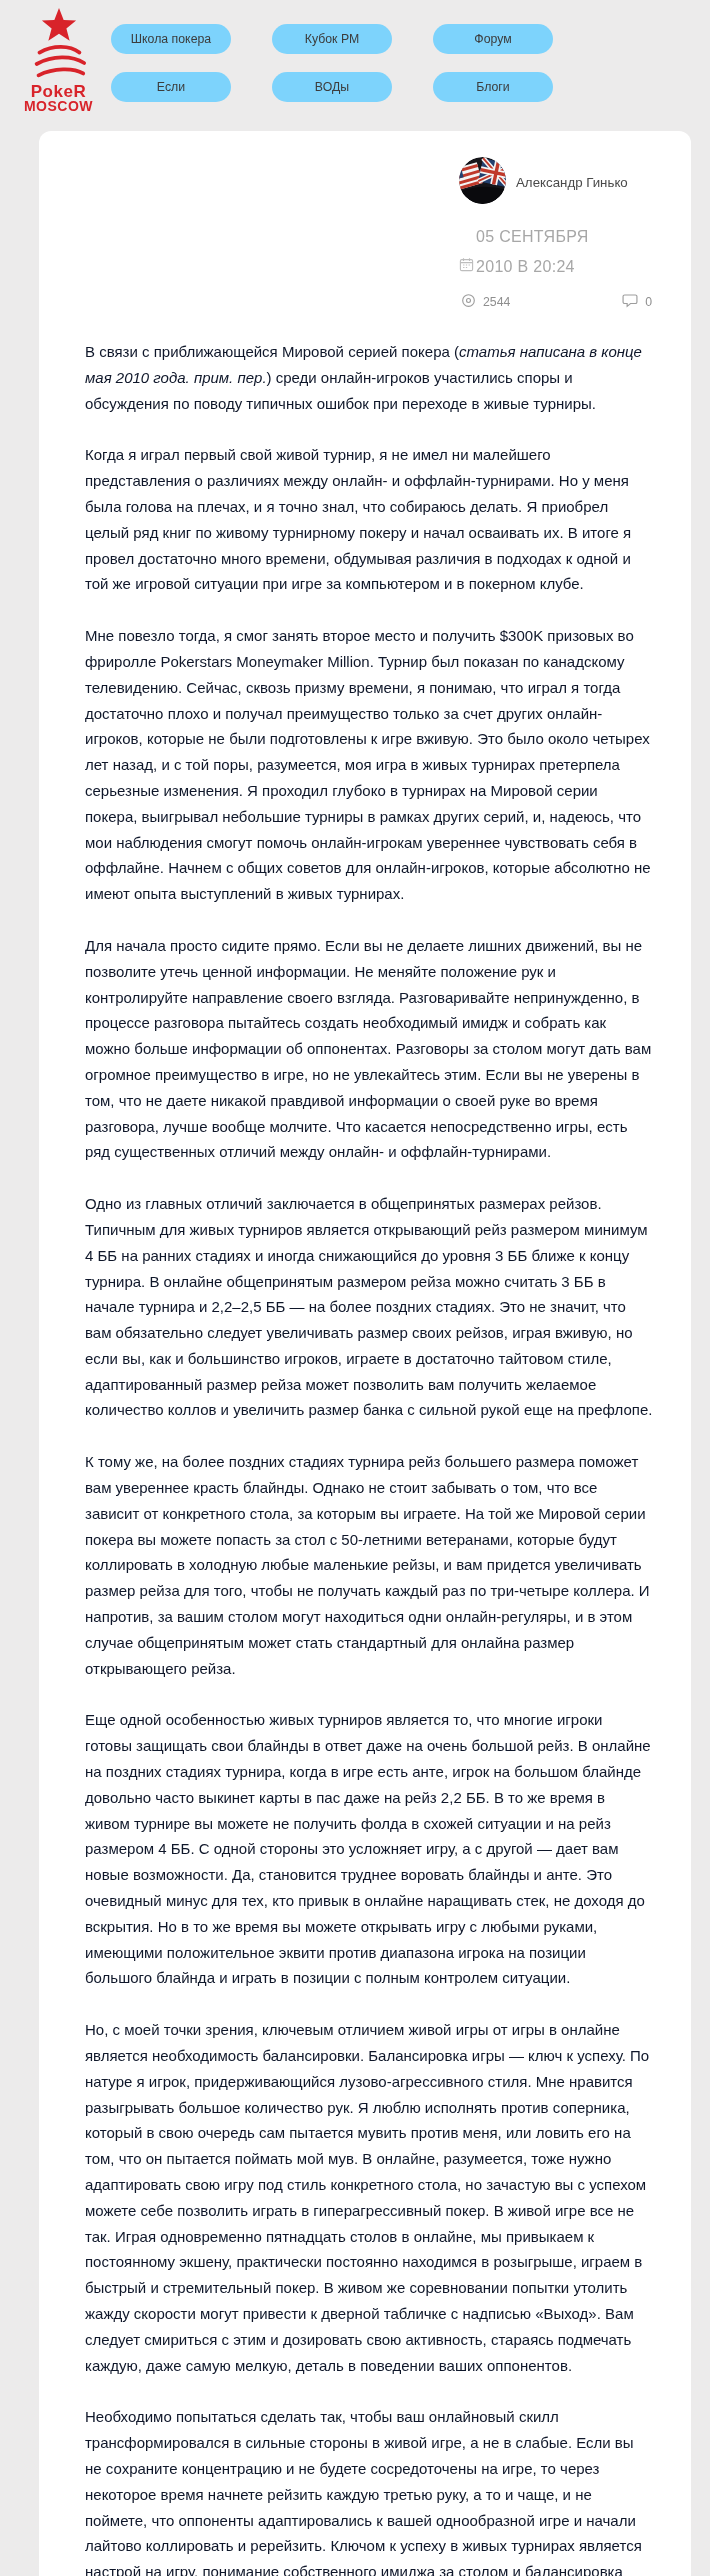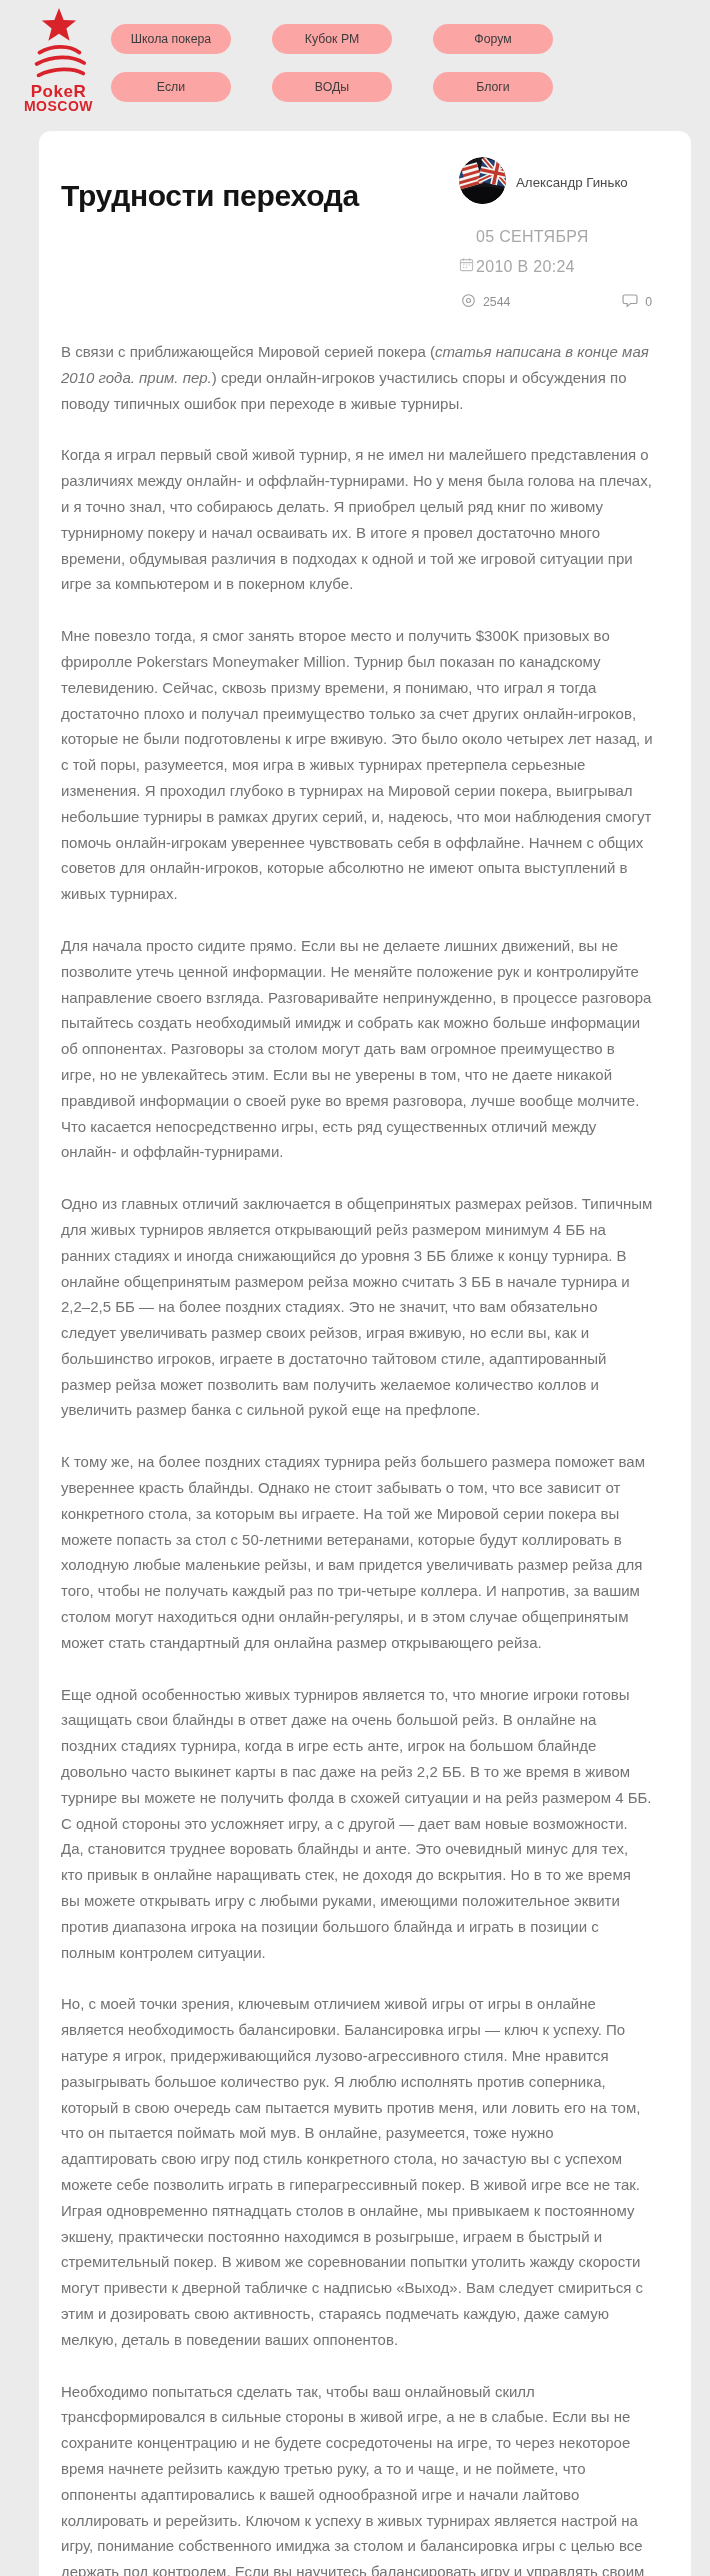--- a/index.html
+++ b/index.html
@@ -21,21 +21,21 @@
   .logo svg { display: block; margin: 0 auto; }
   .logo-text { margin-top: 2px; color: #d8232a; font-weight: 700; line-height: 0.95; }
   .logo-line1 { font-size: 17px; letter-spacing: 0.5px; display: block; }
   .logo-line2 { font-size: 14px; letter-spacing: 0.5px; display: block; }
   .nav-grid {
     position: absolute; left: 111px; top: 24px;
     display: grid; grid-template-columns: repeat(3, 120px); gap: 18px 41px;
   }
   .nav-pill {
     height: 30px; border: none; border-radius: 15px;
-    background: #fca5a5; color: #3c3c3c; font-size: 12.3px;
+    background: #7dd3fc; color: #3c3c3c; font-size: 12.3px;
     font-family: inherit; cursor: pointer; white-space: nowrap;
   }
   
   .card {
     background: #ffffff; border-radius: 12px;
     margin: 0 20px 0 39px; padding: 26px 39px 34px 22px;
   }
   .article-head { position: relative; min-height: 166px; }
   .page-title {
     font-size: 30px; font-weight: 700; color: #141414;
@@ -48,21 +48,21 @@
   .meta-date {
     margin-top: 18px; display: flex; gap: 2px; align-items: flex-end;
     color: #a7a7a7; font-size: 16px; letter-spacing: 0.3px; line-height: 1.9;
     width: 168px;
   }
   .meta-date svg { margin-top: 3px; flex: 0 0 auto; }
   .meta-stats { margin-top: 10px; display: flex; gap: 26px; align-items: center; padding-left: 2px; justify-content: space-between; }
   .stat { display: flex; align-items: center; gap: 7px; color: #8f8f8f; font-size: 12.3px; }
   
   .article-body { margin-top: 16px; width: 592px; }
-  .article-body p { font-size: 15px; line-height: 1.72; color: #737373; margin-bottom: 26px; }
+  .article-body p { font-size: 15px; line-height: 1.72; color: #0f172a; margin-bottom: 26px; margin-left: 24px; }
   .article-body p:last-child { margin-bottom: 0; }
   .article-body em { font-style: italic; }
 </style>
 </head>
 <body>
 
 <header class="site-header">
   <div class="logo">
     <span>
       <svg width="38" height="36" viewBox="0 0 36 34">
@@ -86,21 +86,20 @@
     <button class="nav-pill">Кубок РМ</button>
     <button class="nav-pill">Форум</button>
     <button class="nav-pill">Если</button>
     <button class="nav-pill">ВОДы</button>
     <button class="nav-pill">Блоги</button>
   </nav>
 </header>
 
 <main class="card">
   <div class="article-head">
-    <h1 class="page-title">Трудности перехода</h1>
 
     <div class="author-block">
       <div class="author-row">
         <span class="avatar">
           <svg width="47" height="47" viewBox="0 0 48 48">
             <defs>
                 <clipPath id="avclip">
                   <circle cx="24" cy="24" r="24"></circle>
                 </clipPath>
               </defs>

